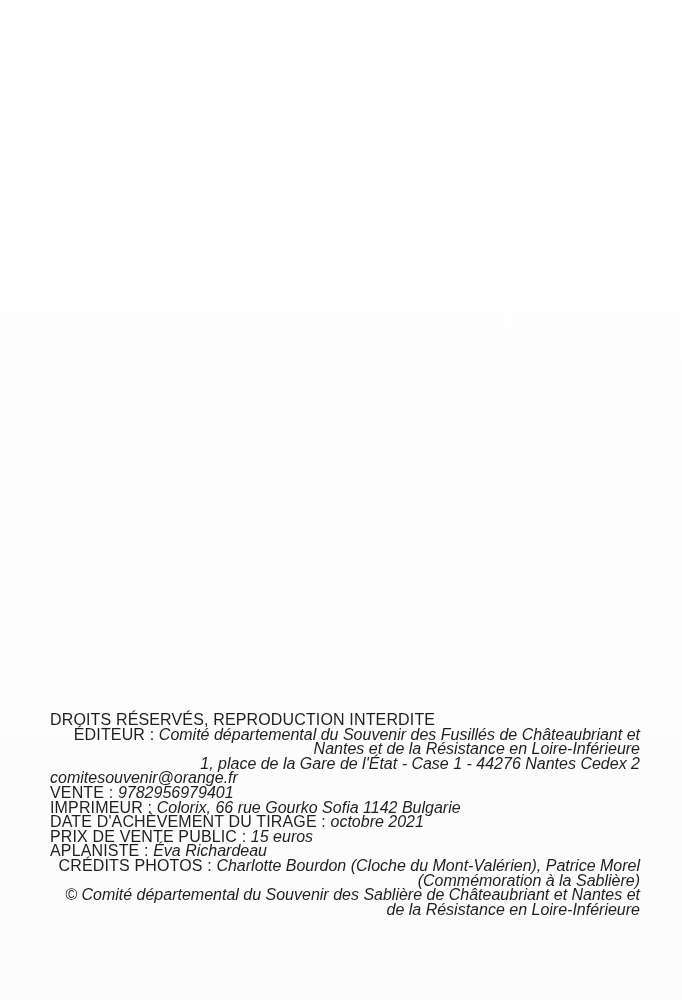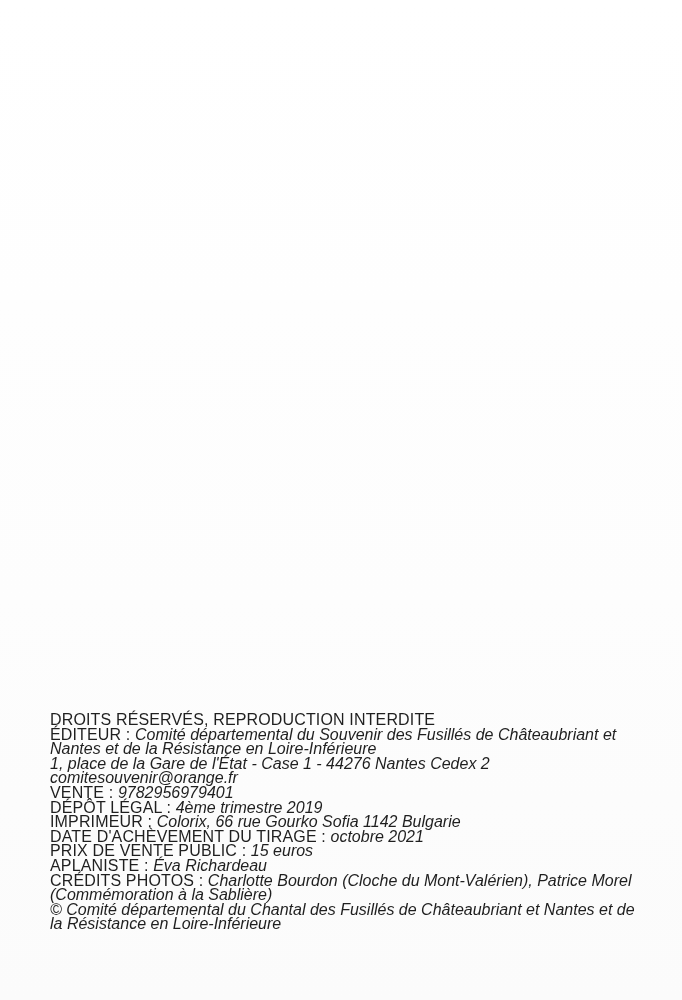--- a/index.html
+++ b/index.html
@@ -35,20 +35,21 @@
     width: 590px;
     font-size: 16px;
     line-height: 14.6px;
     color: #1f1f1f;
   }
   .line {
     white-space: nowrap;
   }
   .line.wrap {
     white-space: normal;
+    text-align: right;
   }
   .caps {
     letter-spacing: 0.15px;
   }
   .ital {
     font-style: italic;
   }
 </style>
 </head>
 <body>
@@ -61,29 +62,28 @@
 
     <div class="line wrap"><span class="caps">ÉDITEUR : </span><span class="ital">Comité départemental du Souvenir des Fusillés de Châteaubriant et Nantes et de la Résistance en Loire-Inférieure</span></div>
 
     <div class="line wrap"><span class="ital">1, place de la Gare de l'État - Case 1 - 44276 Nantes Cedex 2</span></div>
 
     <div class="line"><span class="ital">comitesouvenir@orange.fr</span></div>
 
 
     <div class="line"><span class="caps">VENTE : </span><span class="ital">9782956979401</span></div>
 
-    <div class="line"><span class="caps">DÉPÔT LÉGAL : </span><span class="ital">4ème trimestre 2019</span></div>
 
     <div class="line"><span class="caps">IMPRIMEUR : </span><span class="ital">Colorix, 66 rue Gourko Sofia 1142 Bulgarie</span></div>
 
     <div class="line"><span class="caps">DATE D'ACHÈVEMENT DU TIRAGE : </span><span class="ital">octobre 2021</span></div>
 
     <div class="line"><span class="caps">PRIX DE VENTE PUBLIC : </span><span class="ital">15 euros</span></div>
 
     <div class="line"><span class="caps">APLANISTE : </span><span class="ital">Éva Richardeau</span></div>
 
     <div class="line wrap"><span class="caps">CRÉDITS PHOTOS : </span><span class="ital">Charlotte Bourdon (Cloche du Mont-Valérien), Patrice Morel (Commémoration à la Sablière)</span></div>
 
-    <div class="line wrap ital">© Comité départemental du Chantal des Fusillés de Châteaubriant et Nantes et de la Résistance en Loire-Inférieure</div>
+    <div class="line wrap ital">© Comité départemental du Souvenir des Sablière de Châteaubriant et Nantes et de la Résistance en Loire-Inférieure</div>
 
   </div>
 
 </div>
 
 </body></html>

